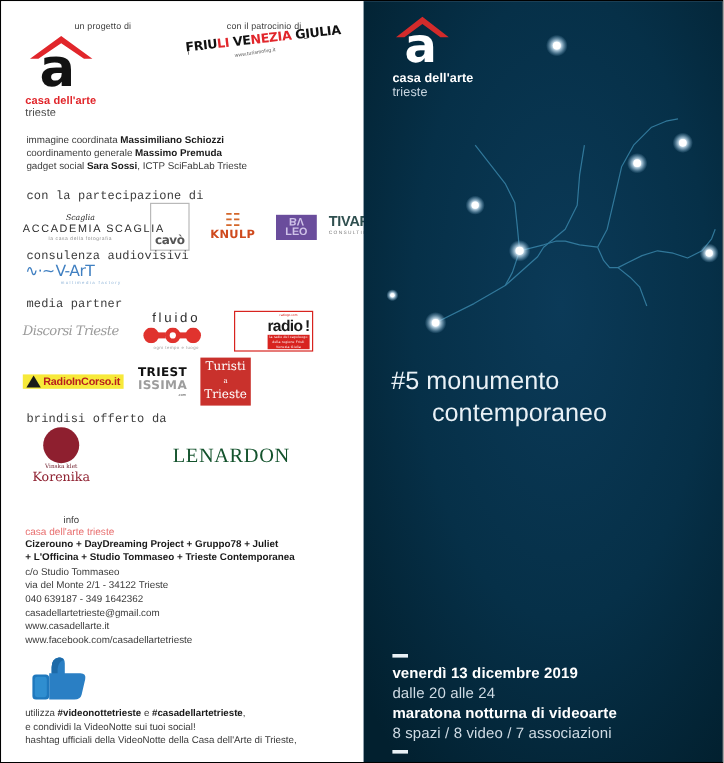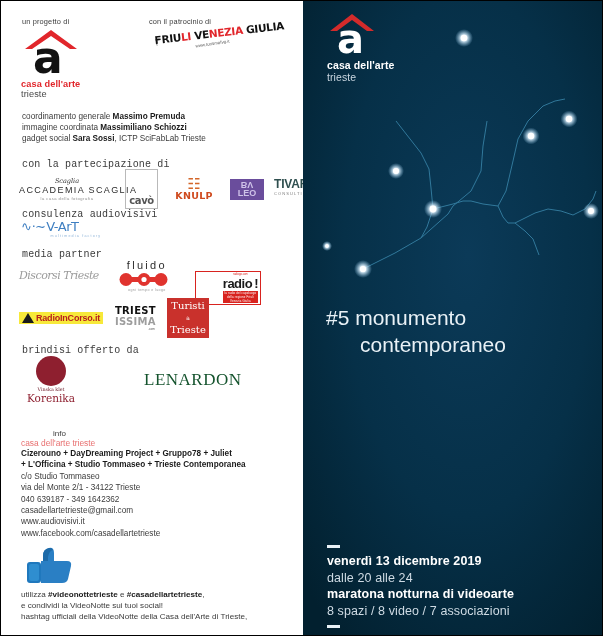--- a/index.html
+++ b/index.html
@@ -23,20 +23,21 @@
     width: 302px; height: 634px;
     background: #ffffff;
     padding: 0;
     flex: 0 0 302px;
   }
   .lbl {
     font-size: 7.4px;
     color: #3b3b3b;
     letter-spacing: .15px;
     font-family: "Liberation Sans", sans-serif;
+    margin-left: 40px;
   }
 
   
   .hdr-row { position: absolute; top: 16px; left: 0; width: 302px; }
   .hdr-a { position: absolute; left: 21px; top: 0; }
   .hdr-b { position: absolute; left: 148px; top: 0; }
 
   
   .cda-logo { position: absolute; left: 20px; top: 28px; width: 76px; }
   .cda-mark { position: relative; width: 60px; height: 48px; }
@@ -241,22 +242,22 @@
     <div class="fvg">
       <div class="fvg-rot">
         <span class="brk brk-l">「</span>
         <span class="brk brk-r">」</span>
         <div class="fvg-txt"><span>FRIU</span><span class="r">LI</span><span> VE</span><span class="r">NEZIA</span><span> GIULIA</span></div>
         <div class="fvg-url">www.turismofvg.it</div>
       </div>
     </div>
 
     <div class="credits">
+      <div><span>immagine coordinata </span><b>Massimiliano Schiozzi</b></div>
       <div><span>coordinamento generale </span><b>Massimo Premuda</b></div>
-      <div><span>immagine coordinata </span><b>Massimiliano Schiozzi</b></div>
       <div><span>gadget social </span><b>Sara Sossi</b><span>, ICTP SciFabLab Trieste</span></div>
     </div>
 
     <div class="sec" style="top:158px">con la partecipazione di</div>
     <div class="logorow" style="left:18px; top:168px; gap:10px;">
       <div class="acc-scaglia">
         <div class="acc-script">Scaglia</div>
         <div class="acc-main">ACCADEMIA SCAGLIA</div>
         <div class="acc-sub">la casa della fotografia</div>
       </div>
@@ -295,21 +296,21 @@
             <circle cx="8" cy="6.5" r="6.5" fill="#e0332e"></circle>
             <rect x="8" y="4" width="12" height="5" fill="#e0332e"></rect>
             <circle cx="26" cy="6.5" r="6.5" fill="#e0332e"></circle>
             <rect x="26" y="4" width="11" height="5" fill="#e0332e"></rect>
             <circle cx="43" cy="6.5" r="6.5" fill="#e0332e"></circle>
             <circle cx="26" cy="6.5" r="2.6" fill="#ffffff"></circle>
           </svg>
         </div>
         <div class="fluido-sub">ogni tempo e luogo</div>
       </div>
-      <div class="radiog" style="margin-top:12px;padding-left:27px;">
+      <div class="radiog" style="margin-top:0;padding-left:27px;">
         <div class="radiog-top">radiogo.com</div>
         <div class="radiog-mid">
           <b>radio</b>
           <svg width="13" height="13" viewBox="0 0 13 13" style="margin-left:1px">
             <circle cx="6.5" cy="6.5" r="6.2" fill="#d8231f"></circle>
             <circle cx="6.5" cy="6.5" r="3.6" fill="#f4c3c2"></circle>
           </svg>
           <b style="margin-left:1px">!</b>
         </div>
         <div class="radiog-bot">la radio del capoluogo della regione Friuli Venezia Giulia</div>
@@ -345,21 +346,21 @@
 
     <div class="info">
       <div class="i-lbl">info</div>
       <div class="i-cda"><span>casa dell'arte</span><span> trieste</span></div>
       <div class="i-b">Cizerouno + DayDreaming Project + Gruppo78 + Juliet</div>
       <div class="i-b">+ L'Officina + Studio Tommaseo + Trieste Contemporanea</div>
       <div class="i-n">c/o Studio Tommaseo</div>
       <div class="i-n">via del Monte 2/1 - 34122 Trieste</div>
       <div class="i-n">040 639187 - 349 1642362</div>
       <div class="i-n">casadellartetrieste@gmail.com</div>
-      <div class="i-n">www.audiovisivi.it</div>
+      <div class="i-n">www.casadellarte.it</div>
       <div class="i-n">www.facebook.com/casadellartetrieste</div>
     </div>
 
     <div class="thumb">
       <svg width="52" height="40" viewBox="0 0 52 40">
         <path d="M20 15 L20 10 Q20 3 26 2 Q31 1 31 7 L31 15 L44 15 Q49 15 48 20 L45 33 Q44 37 39 37 L18 37 L18 15 Z" fill="#2a7fc4"></path>
         <path d="M20 15 L20 10 Q20 3 26 2 Q29 1.5 30 4 Q26 5 25 11 L25 15 Z" fill="#1d6aa8"></path>
         <rect x="4" y="16" width="14" height="21" rx="3" fill="#1f78bd"></rect>
         <rect x="6" y="18" width="10" height="17" rx="2" fill="#2f8ed0"></rect>
       </svg>

